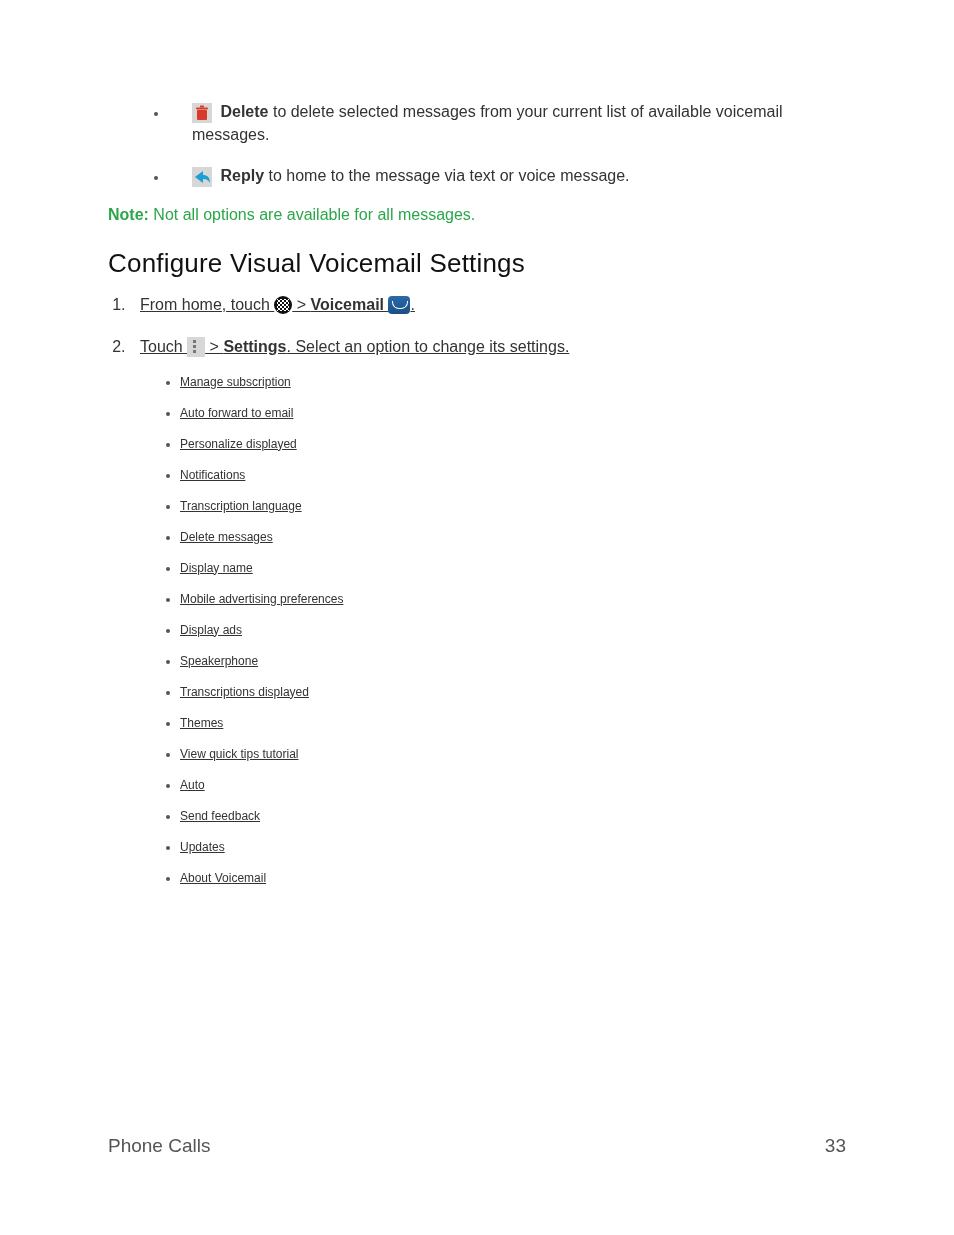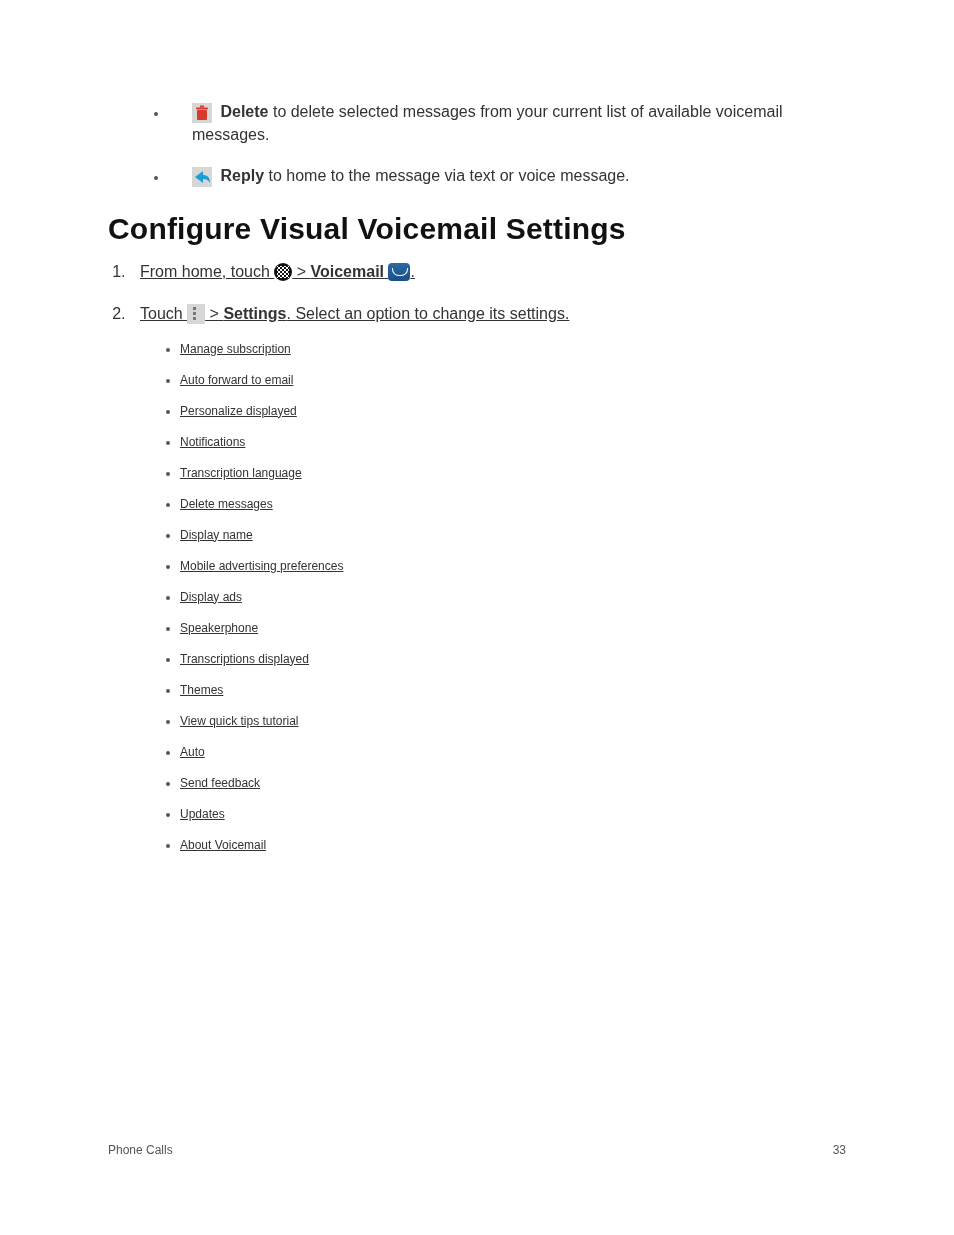--- a/index.html
+++ b/index.html
@@ -40,22 +40,22 @@
     position: relative;
   }
   .note {
     color: #2BA64A;
     font-size: 16px;
     margin: 10px 0 20px 0;
   }
   .note .nlabel { font-weight: bold; }
   h2.section-title {
     font-family: Arial, Helvetica, sans-serif;
-    font-weight: 700;
-    font-size: 30px;
+    font-weight: 400;
+    font-size: 26px;
     color: #111;
     margin: 24px 0 14px 0;
     letter-spacing: 0.2px;
   }
   .intro {
     font-size: 16px;
     color: #333;
     line-height: 1.45;
     margin-bottom: 20px;
   }
@@ -87,21 +87,21 @@
     display: inline-block;
     vertical-align: middle;
   }
   .footer {
     position: absolute;
     bottom: 78px;
     left: 108px;
     right: 108px;
     display: flex;
     justify-content: space-between;
-    font-size: 12px;
+    font-size: 19px;
     color: #555;
   }
   
   .icon-trash svg { display:block; }
   .icon-reply svg { display:block; }
   .icon-apps { width:18px; height:18px; background:#111; border-radius:50%; position:relative; }
   .icon-apps::after{
     content:"";
     position:absolute; inset:3px;
     background:
@@ -142,20 +142,23 @@
     <li>
       <span class="icon-box icon-reply">
         <svg width="20" height="20" viewBox="0 0 20 20">
             <path fill="#1d9fd6" d="M11 4 L3 10 L11 16 L11 12 C15 12 17 14 18 16 C18 10 15 8 11 8 Z"></path>
           </svg>
       </span>
       <span class="bold">Reply</span><span> to home to the message via text or voice message.</span>
     </li>
   </ul>
 
+  <p class="note">
+    <span class="nlabel">Note:</span><span> Not all options are available for all messages.</span>
+  </p>
 
   <h2 class="section-title">Configure Visual Voicemail Settings</h2>
 
 
   <ol class="steps">
     <li>
       <span>From home, touch </span><span class="inline-icon icon-apps"></span><span> &gt; </span><span class="bold">Voicemail</span>
       <span class="inline-icon icon-vm"></span><span>.</span>
     </li>
     <li>

